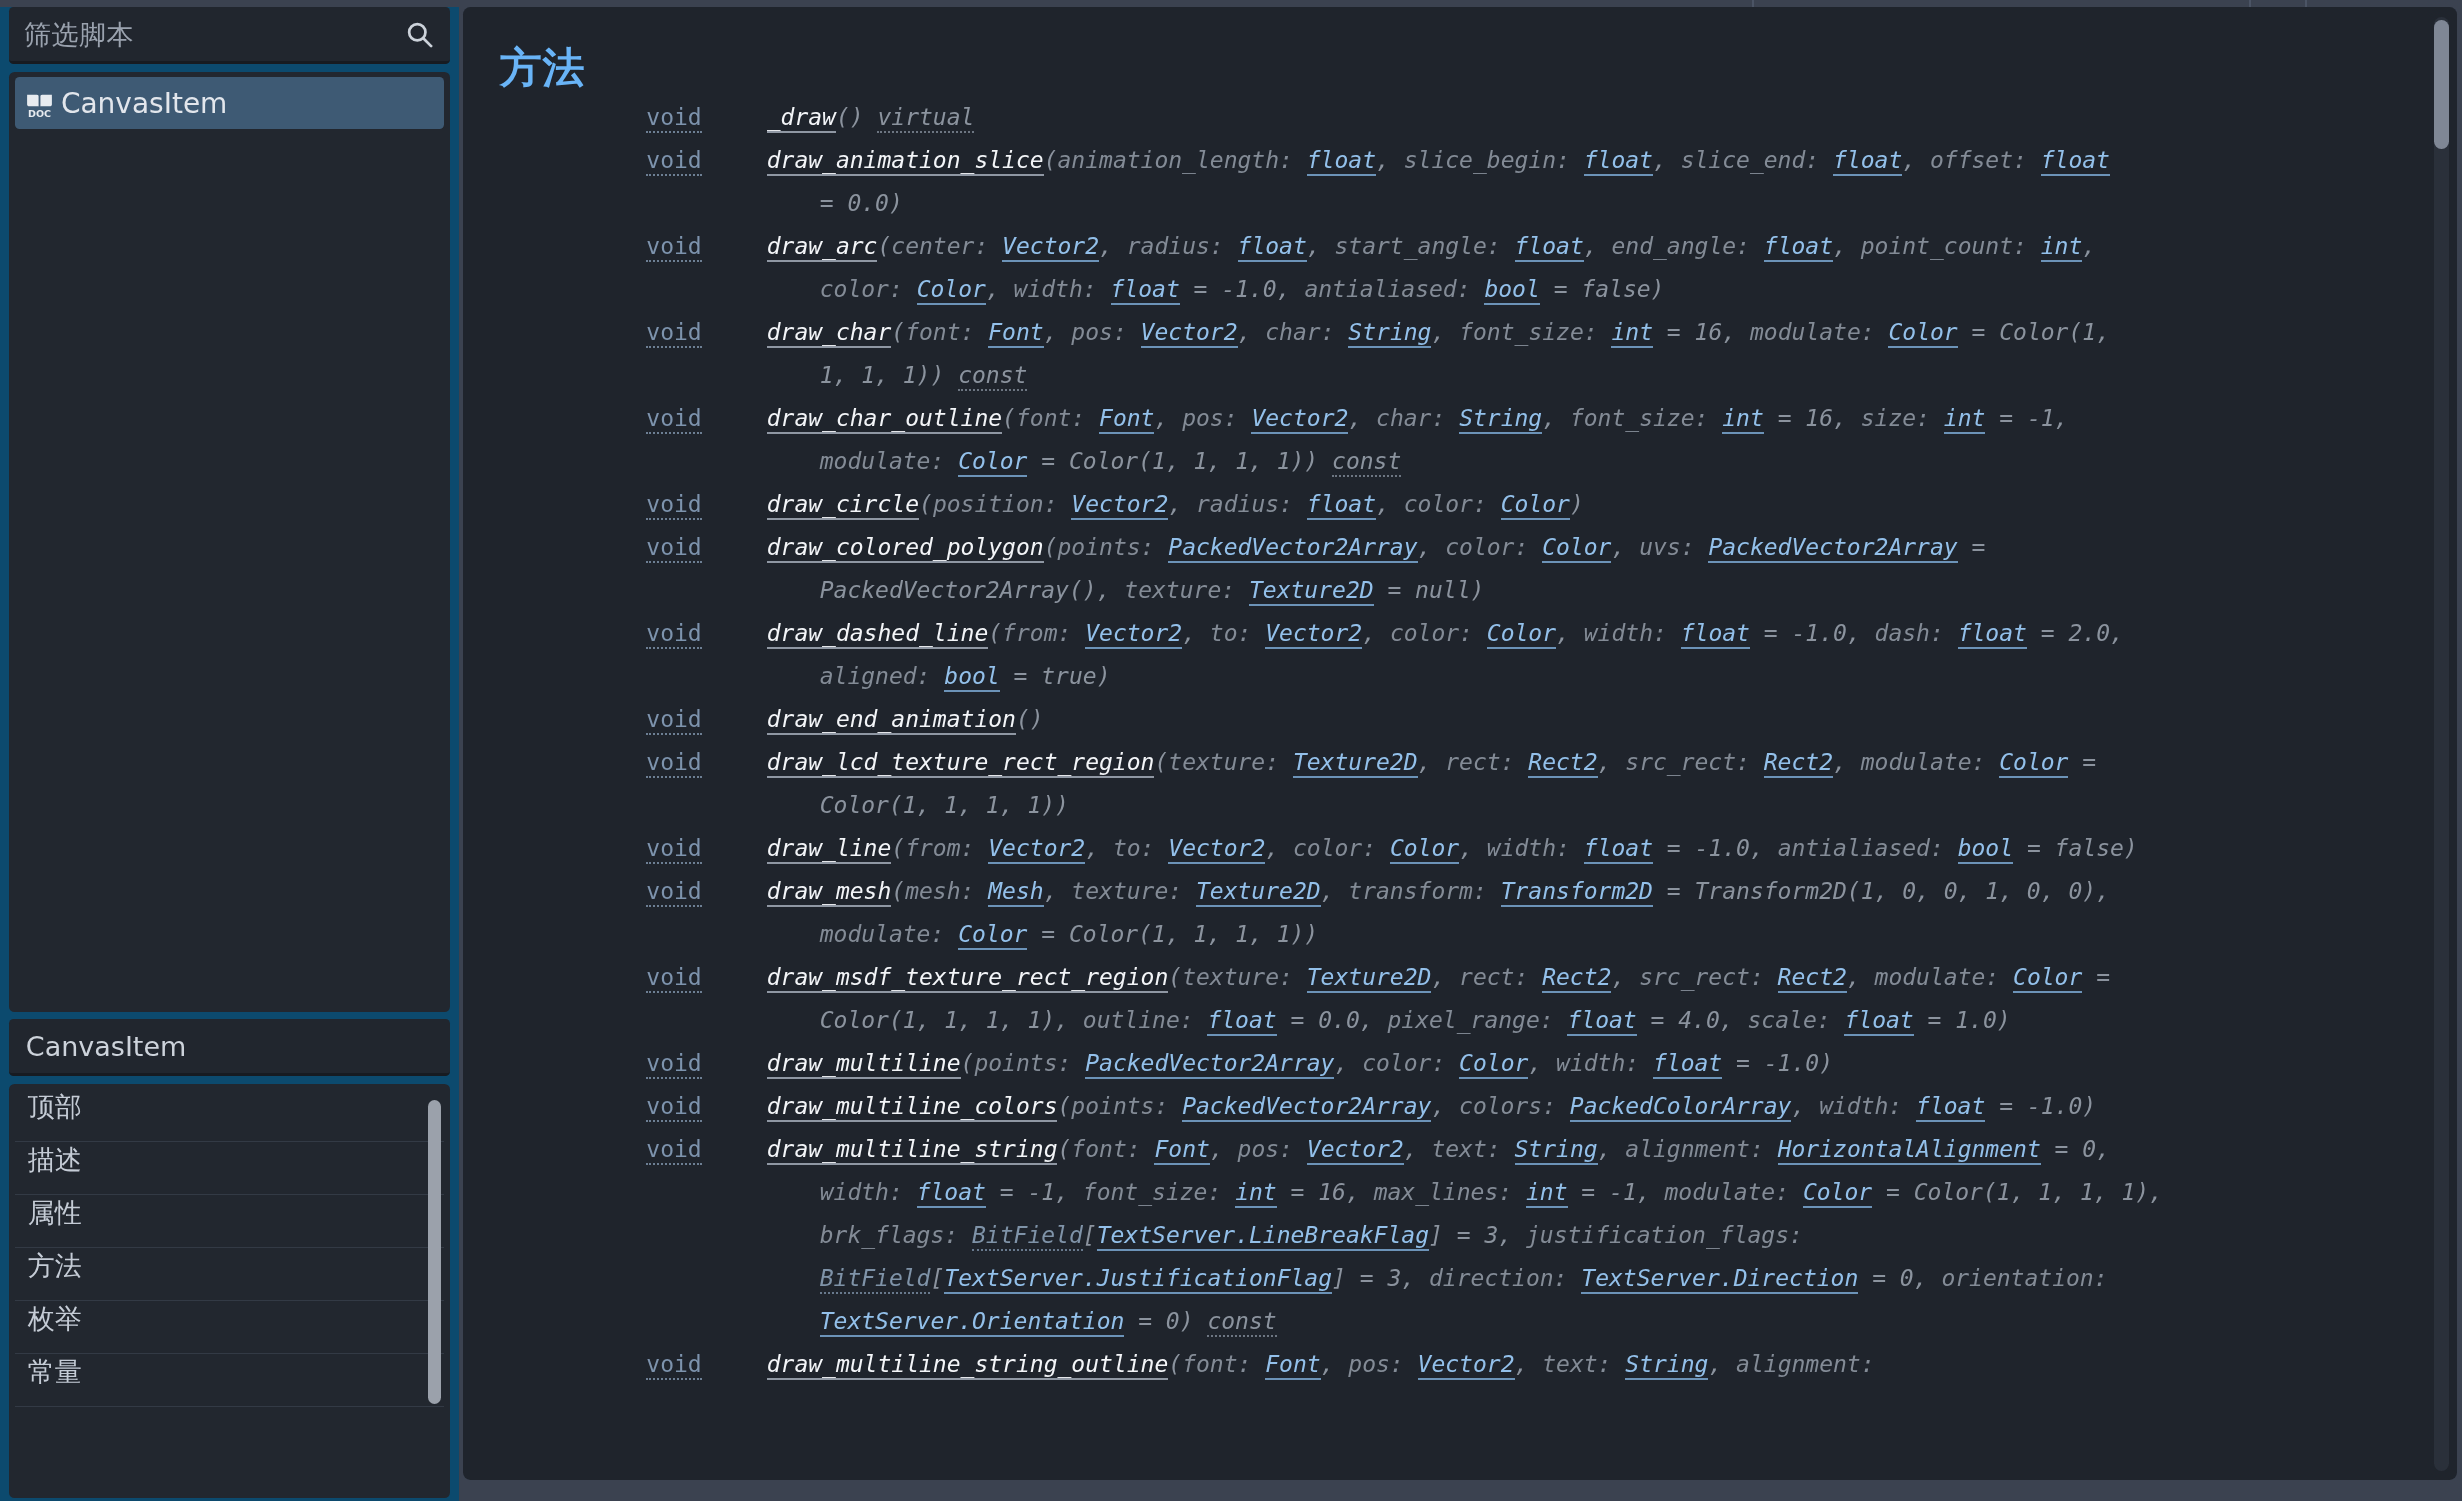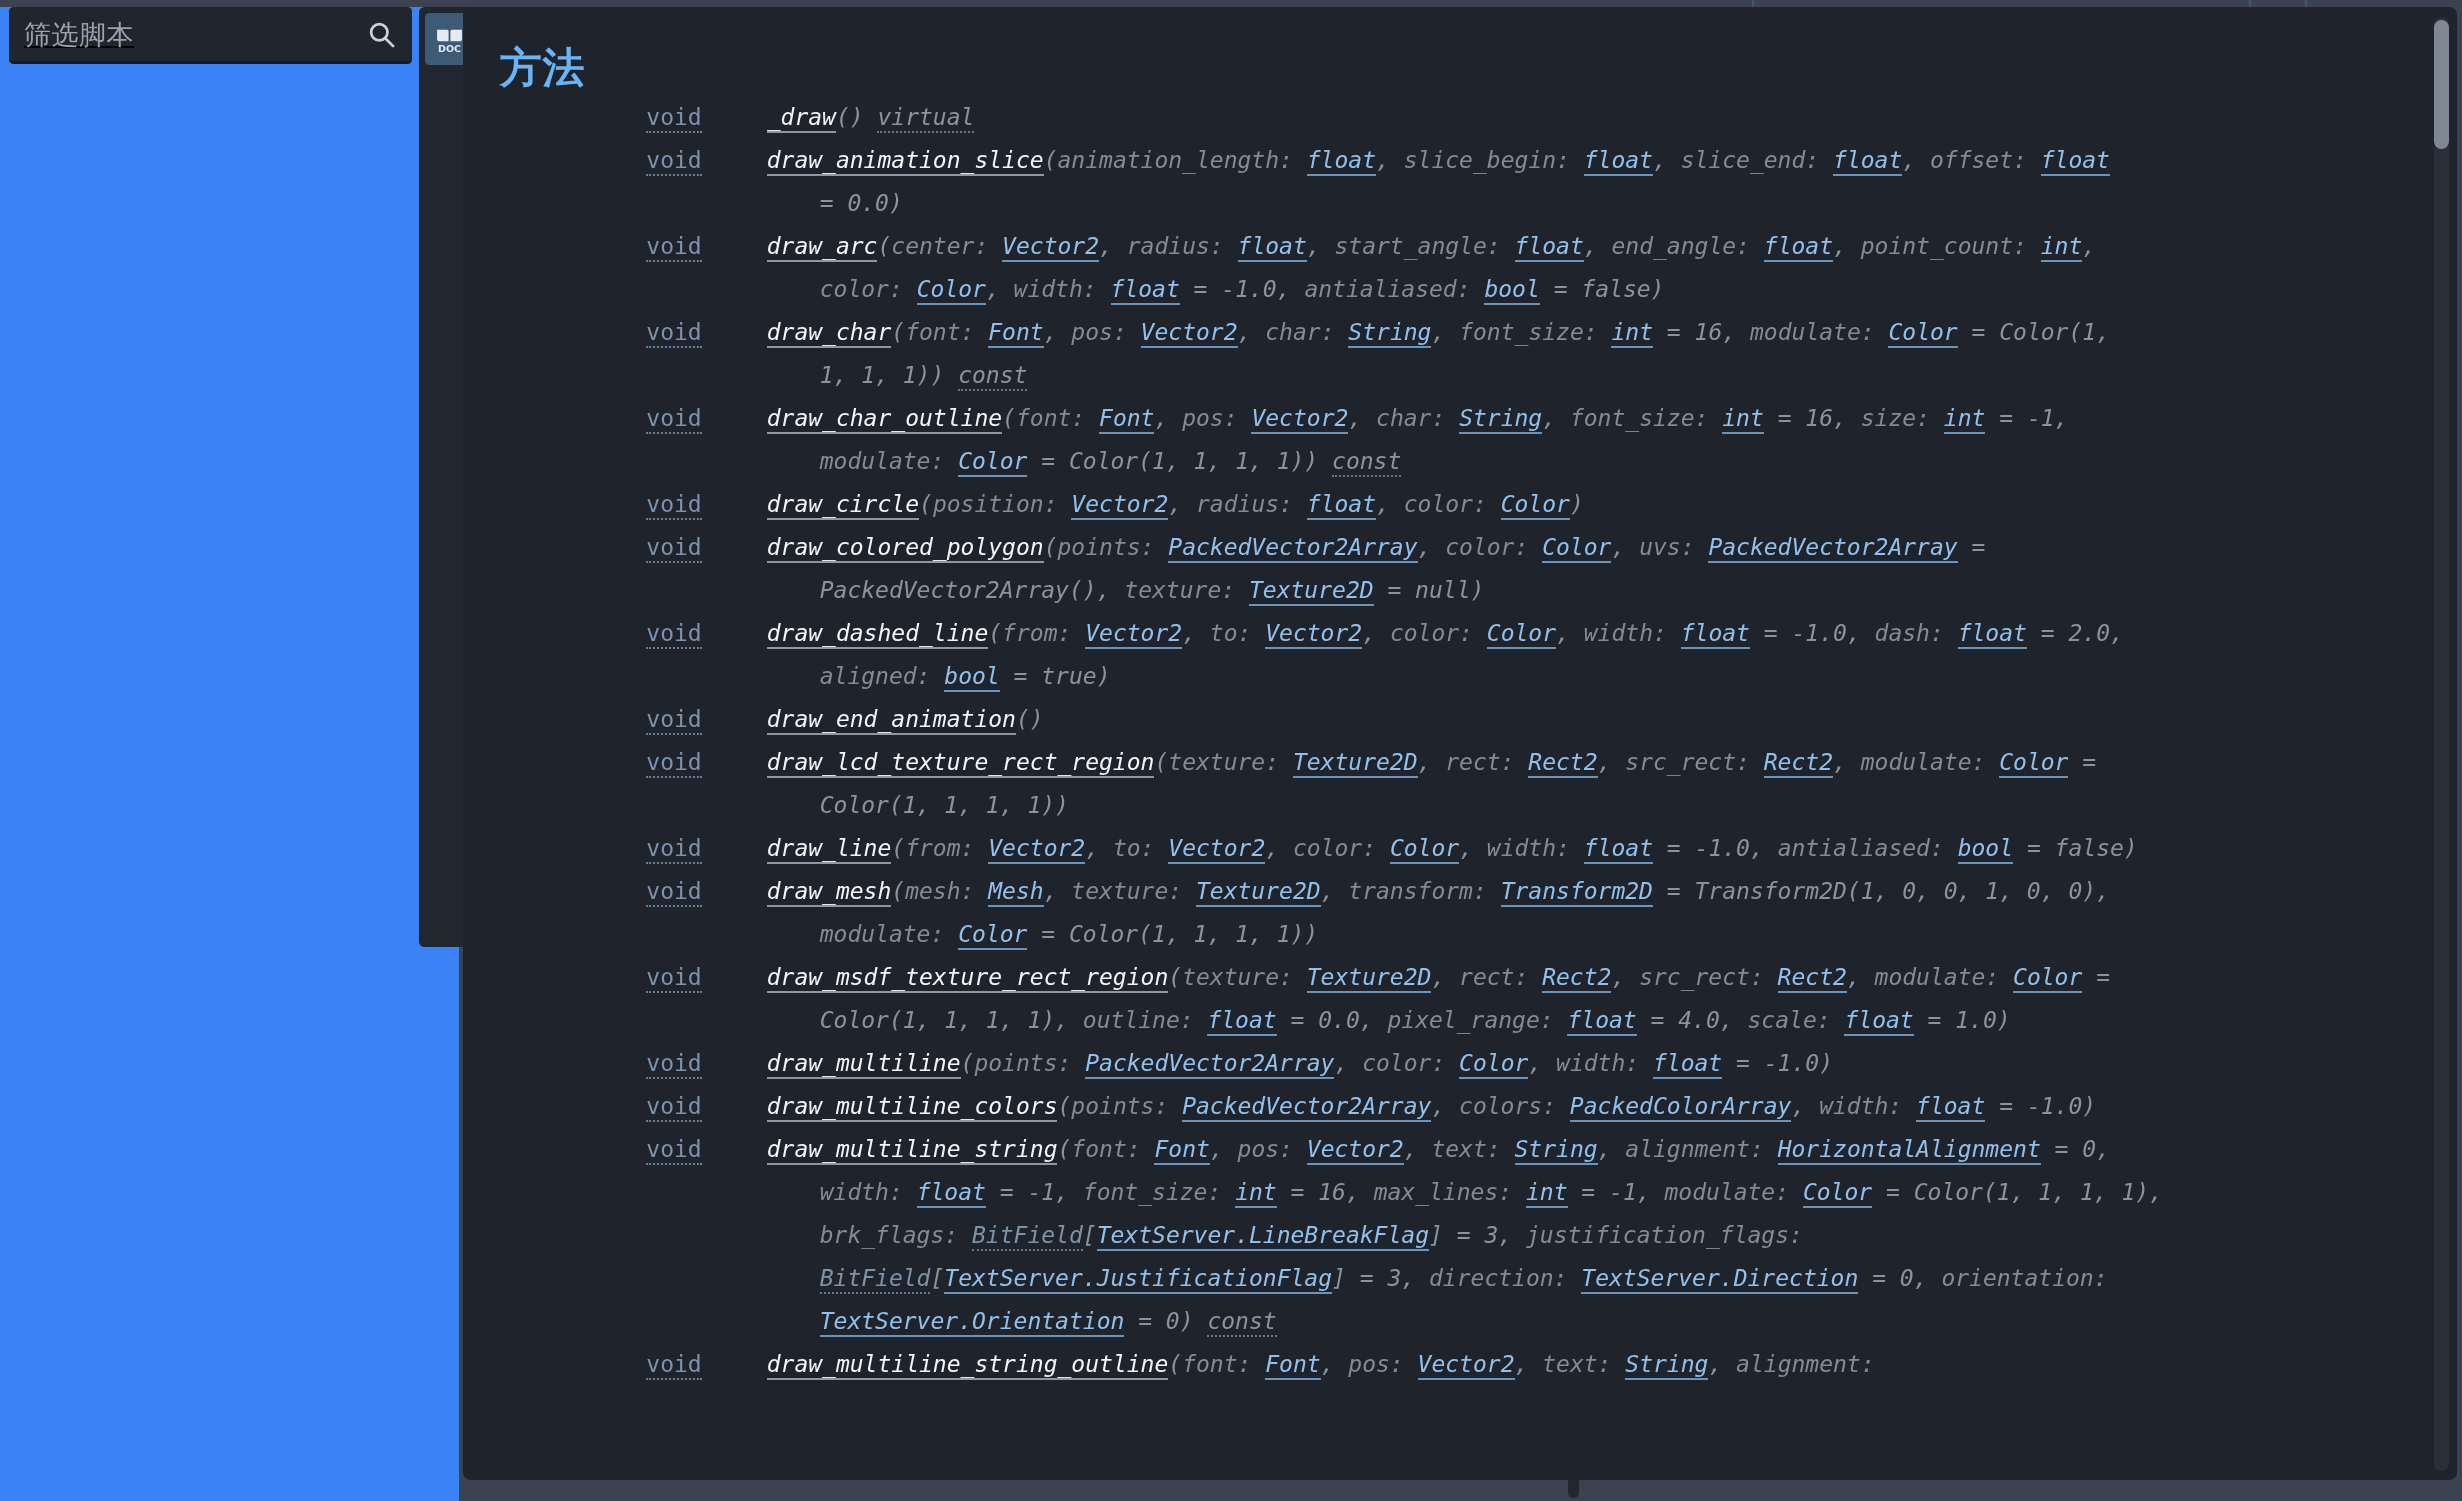--- a/index.html
+++ b/index.html
@@ -11,25 +11,24 @@
   }
   .app{position:relative;width:2462px;height:1502px;display:flex;}
 
   
   .topstrip{position:absolute;left:0;top:0;width:2462px;height:7.4px;background:#3b4250;z-index:40;}
   .topstrip .div{position:absolute;top:0;width:1.8px;height:7.4px;background:#4b5465;}
 
   
   .left{
     position:relative;width:459px;height:1502px;
-    background:#3b82f6;box-sizing:border-box;
+    background:#0c4a6e;box-sizing:border-box;
     padding:7.4px 9.2px 3.7px 9.2px;
-    display:flex;flex-direction:row;gap:7.4px;
+    display:flex;flex-direction:column;gap:7.4px;
     flex:0 0 459px;
-    text-decoration:underline;
   }
 
   
   .searchbox{
     position:relative;height:57px;flex:0 0 57px;
     background:#21262e;border-radius:4.6px;
     border-bottom:3.7px solid #171b21;
     display:flex;align-items:center;padding:0 14.8px;box-sizing:border-box;
   }
   .searchbox .ph{
@@ -41,21 +40,21 @@
   .mag{width:31px;height:31px;flex:0 0 31px;position:relative;}
   .mag svg{display:block;}
 
   
   .scriptlist{
     flex:0 0 940px;height:940px;
     background:#22272f;border-radius:5.5px;
     padding:5.5px;box-sizing:border-box;overflow:hidden;
   }
   .scriptrow{
-    display:flex;align-items:center;gap:18px;
+    display:flex;align-items:center;gap:6px;
     height:52px;padding:0 9.2px;border-radius:4.6px;box-sizing:border-box;
     color:#e2e6ec;font-size:28px;
   }
   .scriptrow.sel{background:#3e5a74;}
   .docicon{width:31px;height:31px;flex:0 0 31px;position:relative;}
 
   
   .classhdr{
     flex:0 0 57px;height:57px;
     background:#21262e;border-radius:4.6px;border-bottom:3.7px solid #171b21;

